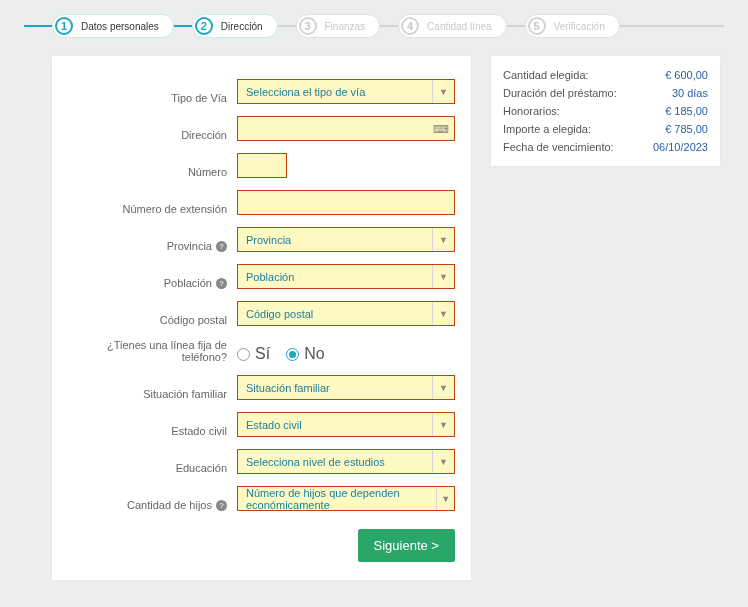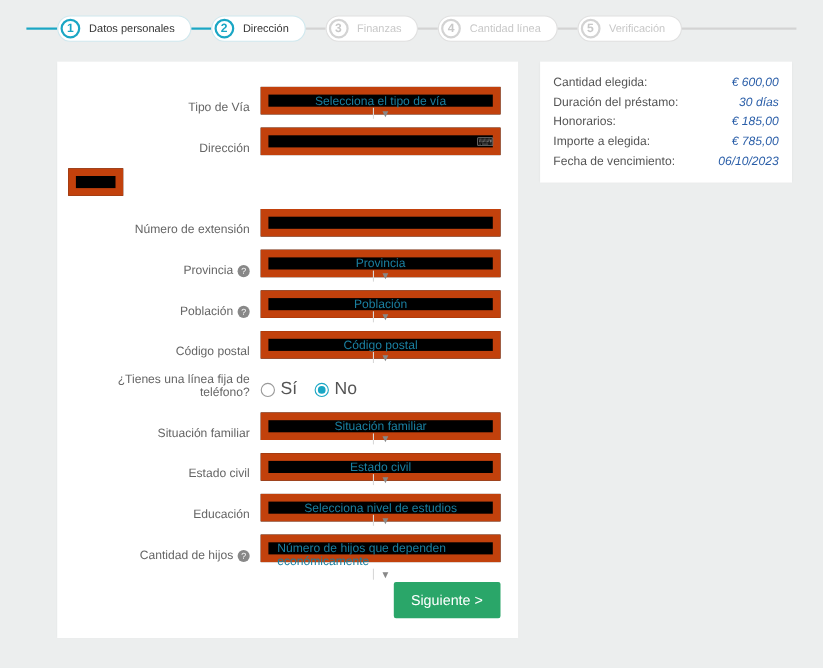--- a/index.html
+++ b/index.html
@@ -90,27 +90,26 @@
     background:#888;
     color:#fff;
     font-size:8px;
     align-items:center;justify-content:center;
     cursor:help;
   }
   .ctrl { flex: 1; }
   .select, .input {
     width: 100%;
     height: 25px;
-    border: 7px solid #c2410c;
+    border: 1px solid #c2410c;
     font-size: 11px;
     padding: 0 8px;
     color: #1a7fa0;
-    background:#000000;
+    background:#fef9c3;
     position:relative;
-    flex-direction:column;
   }
   .input { color:#333; }
   .input.num { width: 50px; }
   .select {
     display:flex;
     align-items:center;
     justify-content:space-between;
     cursor:pointer;
   }
   .select .caret {
@@ -161,21 +160,21 @@
     width: 240px;
     padding: 10px 12px;
     font-size:11px;
     box-shadow: 0 0 2px rgba(0,0,0,0.05);
   }
   .summary-row {
     display:flex;justify-content:space-between;
     padding:3px 0;
     color:#555;
   }
-  .summary-row .val { color:#2a5ea8; font-size:11px;font-style:italic; }
+  .summary-row .val { color:#2a5ea8; font-size:11px; }
 </style>
 </head>
 <body>
 
 <div class="stepper">
   <div class="connector first"></div>
   <div class="step">
     <span class="step-num">1</span>
     <span class="step-label">Datos personales</span>
   </div>
@@ -218,20 +217,21 @@
 
     <div class="form-row">
       <label>Dirección</label>
       <div class="ctrl input-icon">
         <input class="input" value="" style="">
         <span class="kbd">⌨</span>
       </div>
     </div>
 
     <div class="form-row">
+      <label>Número</label>
       <div class="ctrl">
         <input class="input num" value="" style="">
       </div>
     </div>
 
     <div class="form-row">
       <label>Número de extensión</label>
       <div class="ctrl">
         <input class="input" value="" style="">
       </div>

